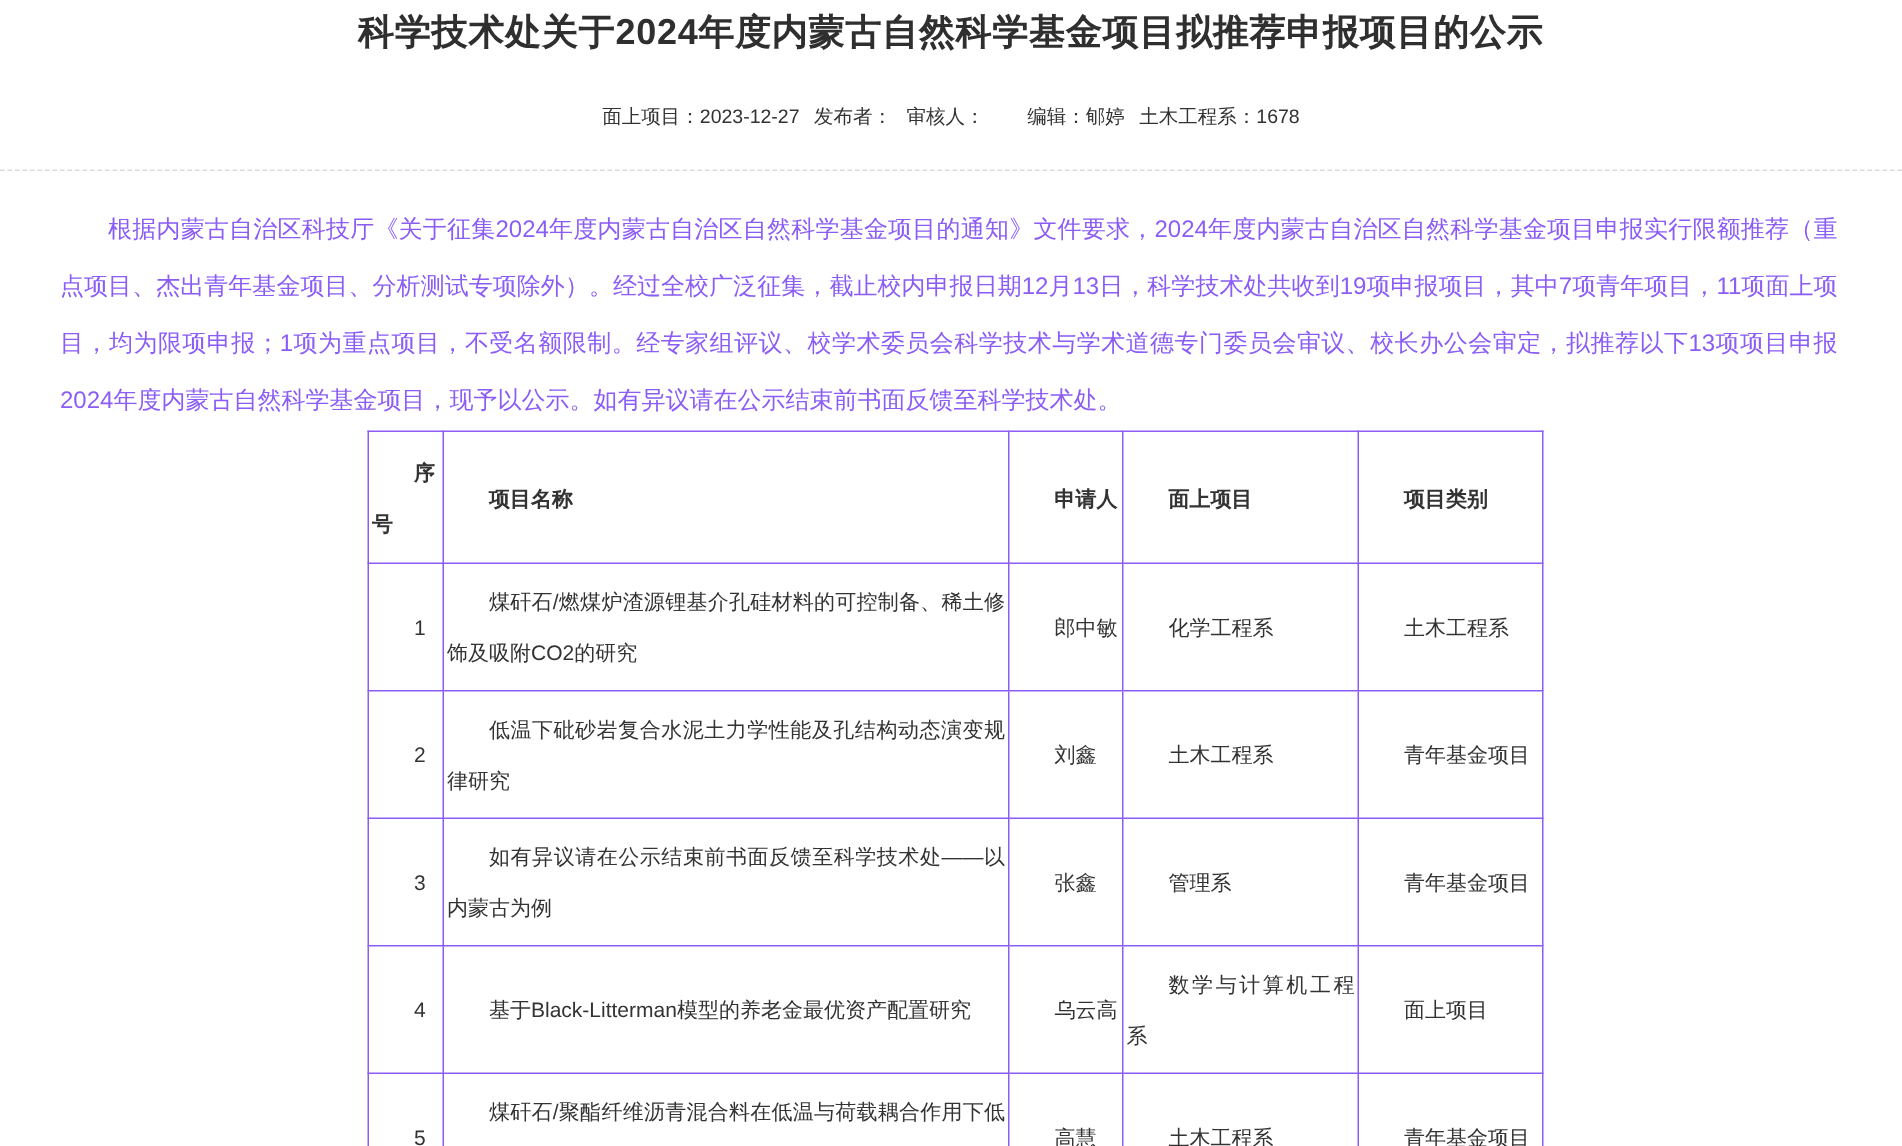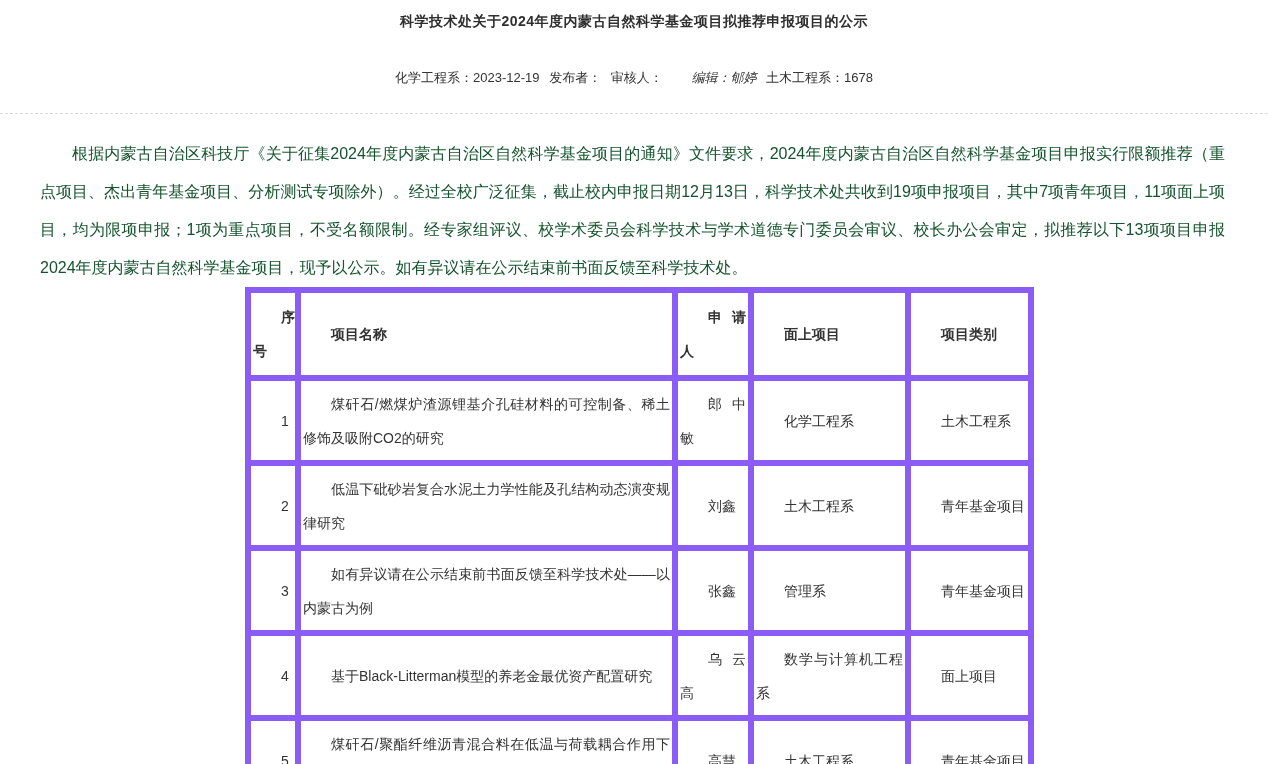--- a/index.html
+++ b/index.html
@@ -6,59 +6,59 @@
   html, body {
     width: 1268px; height: 764px;
     background: #ffffff;
     overflow: hidden;
     font-family: "Liberation Sans", "DejaVu Sans", sans-serif;
     color: #333333;
   }
   .page-title {
     margin-top: 6px;
     text-align: center;
-    font-size: 14px;
+    font-size: 24px;
     font-weight: bold;
     line-height: 31px;
     color: #2f2f2f;
     letter-spacing: 0.5px;
   }
   .meta-row {
     margin-top: 32px;
     text-align: center;
     font-size: 13px;
     line-height: 18px;
     color: #333333;
   }
   .meta-item { display: inline-block; margin: 0 3px; }
-  .meta-item.gap-left { margin-left: 22px; font-style: italic; }
+  .meta-item.gap-left { margin-left: 22px; }
   .divider {
     margin-top: 26px;
     border-top: 1px dashed #d9d9d9;
     height: 0;
     width: 100%;
   }
   .announcement-paragraph {
     margin: 21px 43px 0 40px;
     font-size: 16px;
     line-height: 38px;
     text-align: justify;
     text-indent: 2em;
-    color: #14532d;
+    color: #8b5cf6;
   }
   table.projects-table {
     margin: 0 0 0 245px;
     border-collapse: collapse;
     table-layout: fixed;
     width: 783px;
     font-size: 14px;
     color: #333333;
   }
   .projects-table th, .projects-table td {
-    border: 6px solid #8b5cf6;
+    border: 1px solid #8b5cf6;
     vertical-align: middle;
     padding: 0 2px;
     line-height: 34px;
     text-align: justify;
     text-indent: 28px;
     font-weight: normal;
     word-break: break-word;
   }
   .projects-table th { font-weight: bold; }
   .projects-table thead tr { height: 88px; }
@@ -68,21 +68,21 @@
   .col-applicant { width: 76px; }
   .col-unit { width: 157px; }
   .col-category { width: 123px; }
 </style>
 </head>
 <body>
 
 <h1 class="page-title">科学技术处关于2024年度内蒙古自然科学基金项目拟推荐申报项目的公示</h1>
 
 <div class="meta-row">
-  <span class="meta-item"><span>化学工程系：</span><span>2023-12-19</span></span>
+  <span class="meta-item"><span>面上项目：</span><span>2023-12-27</span></span>
   <span class="meta-item"><span>发布者：</span><span></span></span>
   <span class="meta-item"><span>审核人：</span><span></span></span>
   <span class="meta-item gap-left"><span>编辑：</span><span>郇婷</span></span>
   <span class="meta-item"><span>土木工程系：</span><span>1678</span></span>
 </div>
 
 <div class="divider"></div>
 
 <p class="announcement-paragraph">根据内蒙古自治区科技厅《关于征集2024年度内蒙古自治区自然科学基金项目的通知》文件要求，2024年度内蒙古自治区自然科学基金项目申报实行限额推荐（重点项目、杰出青年基金项目、分析测试专项除外）。经过全校广泛征集，截止校内申报日期12月13日，科学技术处共收到19项申报项目，其中7项青年项目，11项面上项目，均为限项申报；1项为重点项目，不受名额限制。经专家组评议、校学术委员会科学技术与学术道德专门委员会审议、校长办公会审定，拟推荐以下13项项目申报2024年度内蒙古自然科学基金项目，现予以公示。如有异议请在公示结束前书面反馈至科学技术处。</p>
 

